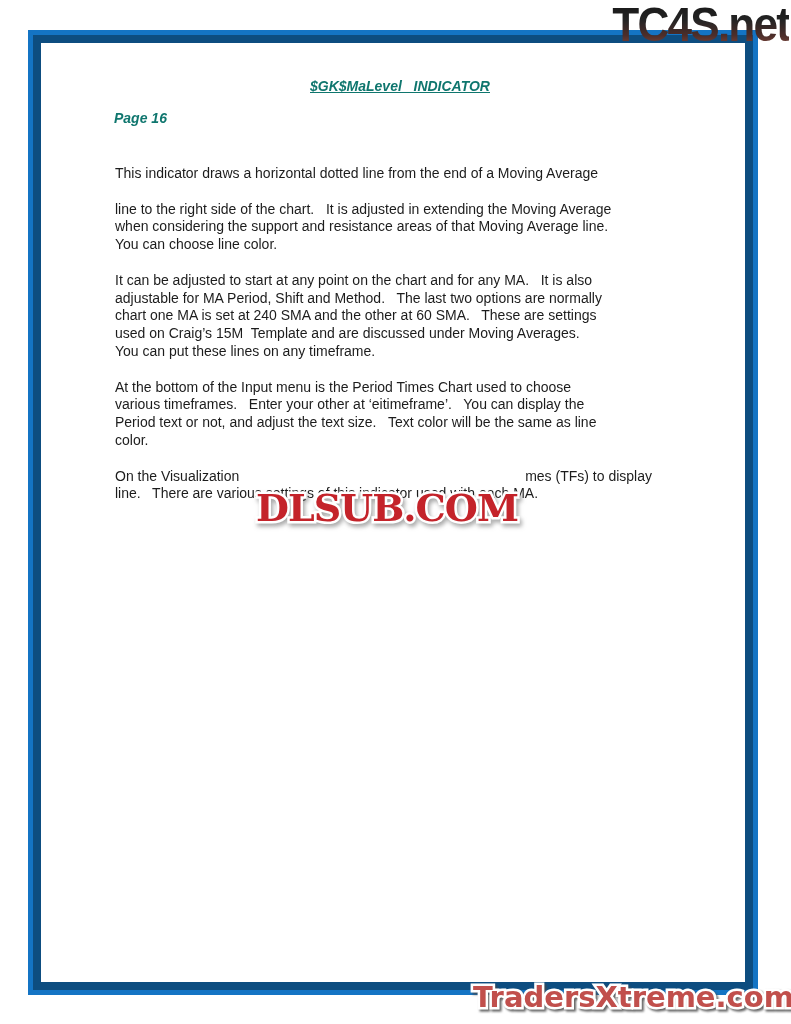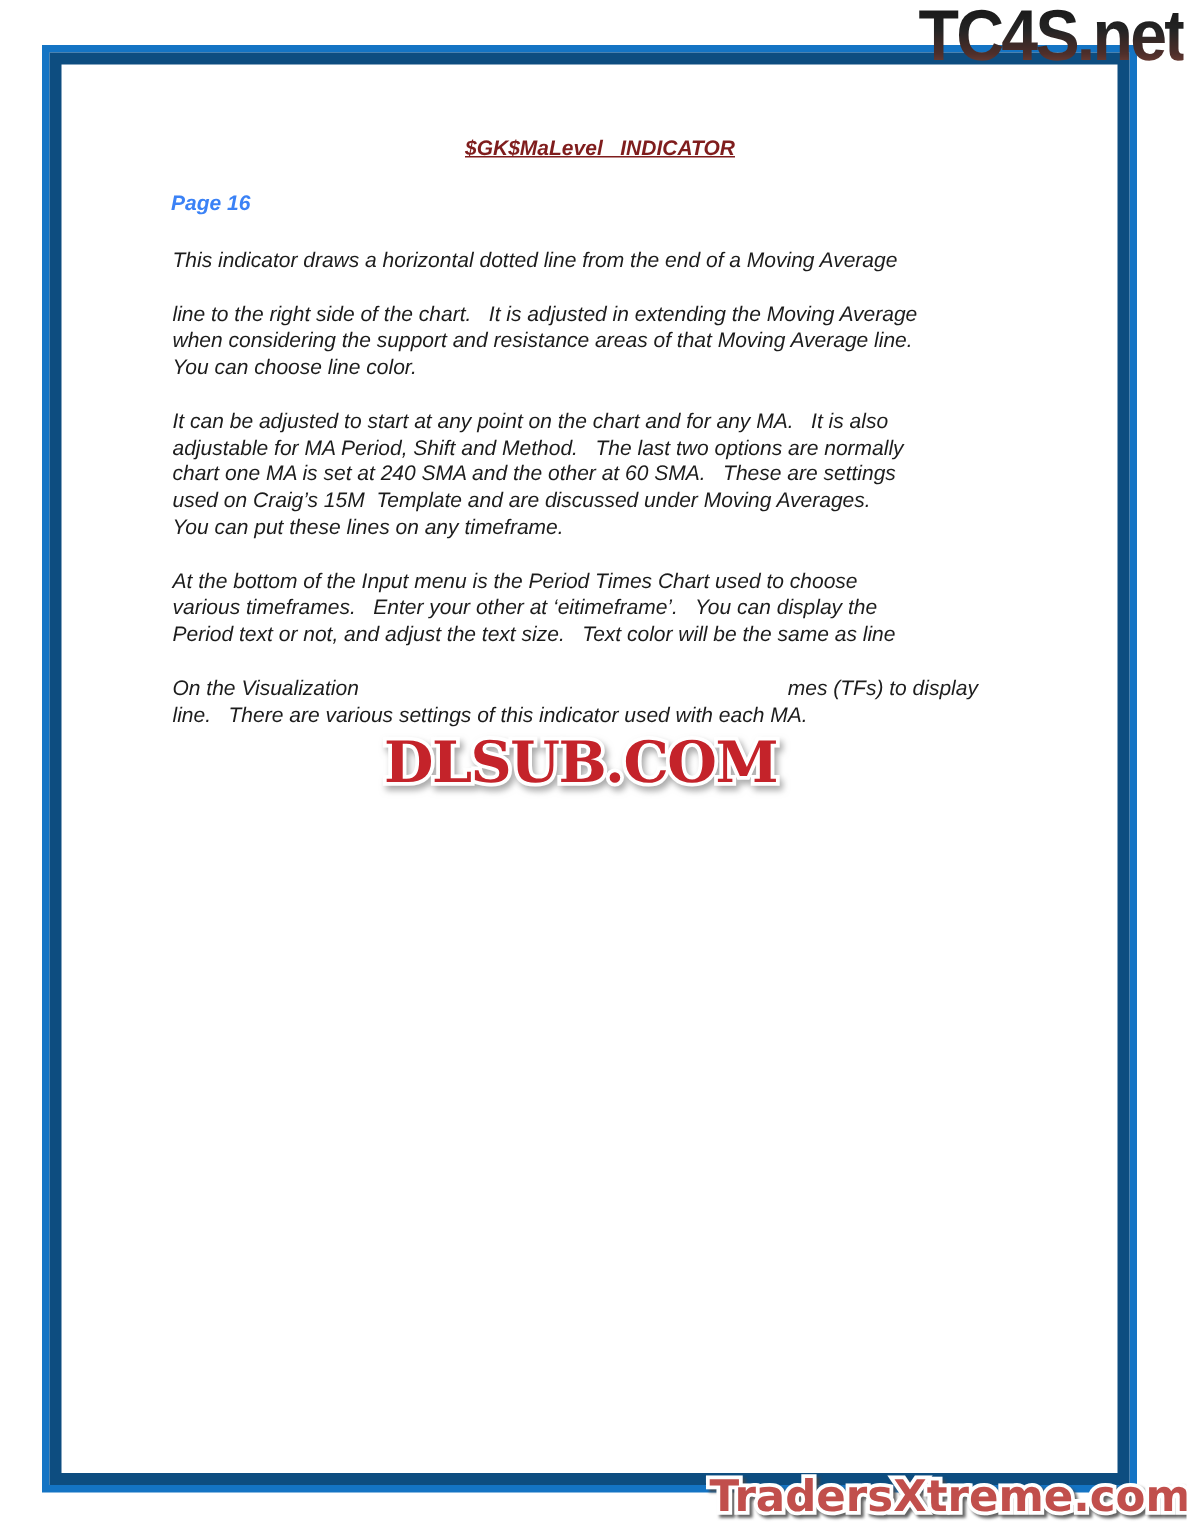--- a/index.html
+++ b/index.html
@@ -21,31 +21,31 @@
     position:absolute;top:1px;right:2px;z-index:5;
     font-family:"Liberation Sans", sans-serif;
     font-weight:bold;font-size:48px;line-height:48px;letter-spacing:-2px;
     background:linear-gradient(180deg,#161616 0%,#242424 40%,#4d2e2a 72%,#8a4a3e 100%);
     -webkit-background-clip:text;background-clip:text;color:transparent;
     transform:scaleX(0.92);transform-origin:right top;
     text-shadow:0 0 0 rgba(0,0,0,0);
   }
   
   .doc-title{
-    position:absolute;left:115px;top:90px;width:570px;z-index:2;
+    position:absolute;left:115px;top:78px;width:570px;z-index:2;
     text-align:center;font-size:14px;font-weight:bold;font-style:italic;
-    text-decoration:underline;color:#7f1d1d;white-space:pre;
+    text-decoration:underline;color:#0f766e;white-space:pre;
   }
   .page-label{
     position:absolute;left:114px;top:110px;z-index:2;
-    font-size:14px;font-weight:bold;font-style:italic;color:#3b82f6;margin-top:17px;
+    font-size:14px;font-weight:bold;font-style:italic;color:#0f766e;
   }
   .body-text{
     position:absolute;left:115px;top:165px;width:590px;z-index:2;
-    font-size:14px;line-height:17.8px;color:#1c1c1c;font-style:italic;
+    font-size:14px;line-height:17.8px;color:#1c1c1c;
   }
   .para{margin:0 0 17.8px 0;}
   .line{white-space:pre;}
   .covered-gap{display:inline-block;width:282px;}
   
   .wm-center{
     position:absolute;left:256px;top:486px;z-index:6;
     font-family:"DejaVu Serif", serif;font-weight:bold;
     font-size:38px;line-height:44px;letter-spacing:-1px;
     color:var(--wm-red);
@@ -88,20 +88,21 @@
         <div class="line">It can be adjusted to start at any point on the chart and for any MA.   It is also</div>
         <div class="line">adjustable for MA Period, Shift and Method.   The last two options are normally</div>
         <div class="line">chart one MA is set at 240 SMA and the other at 60 SMA.   These are settings</div>
         <div class="line">used on Craig’s 15M  Template and are discussed under Moving Averages.</div>
         <div class="line">You can put these lines on any timeframe.</div>
       </div>
       <div class="para">
         <div class="line">At the bottom of the Input menu is the Period Times Chart used to choose</div>
         <div class="line">various timeframes.   Enter your other at ‘eitimeframe’.   You can display the</div>
         <div class="line">Period text or not, and adjust the text size.   Text color will be the same as line</div>
+        <div class="line">color.</div>
       </div>
     </div>
   <div class="para">
     <div class="line"><span>On the Visualization </span><span class="covered-gap"></span><span>mes (TFs) to display</span></div>
     <div class="line">line.   There are various settings of this indicator used with each MA.</div>
   </div>
 </div>
 
 <div class="wm-center">DLSUB.COM</div>
 <div class="wm-bottom">TradersXtreme.com</div>

